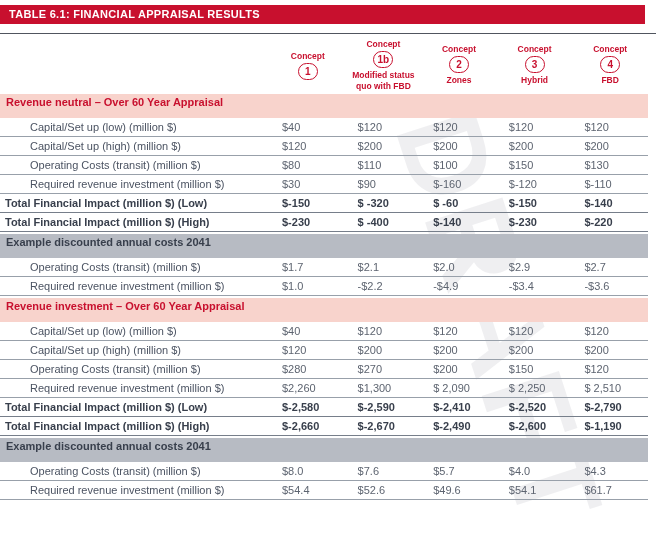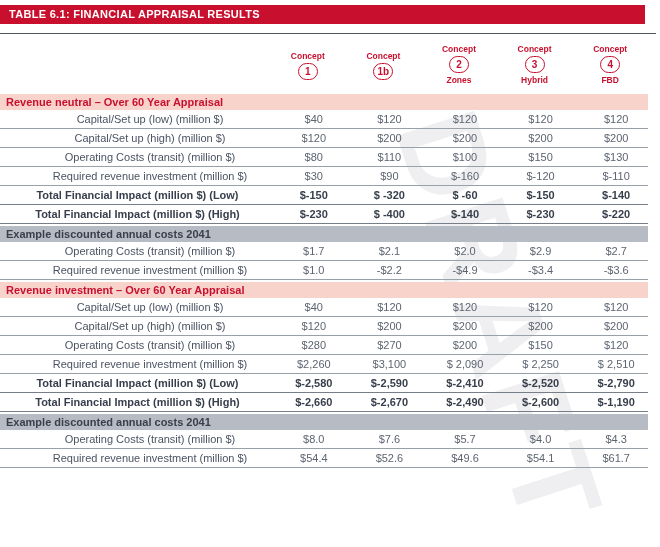--- a/index.html
+++ b/index.html
@@ -32,27 +32,27 @@
   .concept-label { font-size:8.5px; font-weight:bold; color:var(--red); }
   .concept-circle {
     border:1.4px solid var(--red); border-radius:10px;
     min-width:12px; height:15px; padding:0 3px;
     display:flex; align-items:center; justify-content:center;
     font-size:10px; font-weight:bold; color:var(--red);
   }
   .concept-name { font-size:8.5px; font-weight:bold; color:var(--red); text-align:center; line-height:1.2; max-width:80px; }
 
   .band {
-    width:648px; height:16px; line-height:16px; margin-top:2px;
+    width:648px; height:24px; line-height:16px; margin-top:2px;
     font-size:11px; font-weight:bold; padding-left:6px; box-sizing:border-box;
   }
   .band.pink { background:var(--pink); color:var(--red); }
   .band.gray { background:var(--grayband); color:var(--dark); }
 
-  .row { height:18px; line-height:18px; border-bottom:1px solid var(--line); font-size:11px;text-align:center; }
+  .row { height:18px; line-height:18px; border-bottom:1px solid var(--line); font-size:11px; }
   .row .label { color:var(--labelcol); padding-left:30px; white-space:nowrap; overflow:hidden; }
   .row .val { color:var(--valcol); padding-left:12px; white-space:nowrap; }
   .row.total { border-bottom:1.5px solid var(--lineheavy); }
   .row.total .label { font-weight:bold; color:var(--dark); padding-left:5px; }
   .row.total .val { font-weight:bold; color:var(--dark); }
 
   .note { margin-top:22px; margin-left:2px; width:505px; font-size:10.5px; line-height:1.45; color:#4e5562; }
 
   :root {
     --red:#c8102e;
@@ -80,20 +80,21 @@
 
     <div class="grid concept-header" id="concept-header">
       <div></div>
     <div class="concept-cell">
           <div class="concept-label">Concept</div>
           <div class="concept-circle">1</div>
         </div>
         <div class="concept-cell">
           <div class="concept-label">Concept</div>
           <div class="concept-circle">1b</div>
+          <div class="concept-name">Modified status quo with FBD</div>
         </div>
         <div class="concept-cell">
           <div class="concept-label">Concept</div>
           <div class="concept-circle">2</div>
           <div class="concept-name">Zones</div>
         </div>
         <div class="concept-cell">
           <div class="concept-label">Concept</div>
           <div class="concept-circle">3</div>
           <div class="concept-name">Hybrid</div>
@@ -193,21 +194,21 @@
           <div class="label">Operating Costs (transit) (million $)</div>
           <div class="val">$280</div>
           <div class="val">$270</div>
           <div class="val">$200</div>
           <div class="val">$150</div>
           <div class="val">$120</div>
         </div>
         <div class="grid row">
           <div class="label">Required revenue investment (million $)</div>
           <div class="val">$2,260</div>
-          <div class="val">$3,100</div>
+          <div class="val">$1,300</div>
           <div class="val">$ 2,090</div>
           <div class="val">$ 2,250</div>
           <div class="val">$ 2,510</div>
         </div>
         <div class="grid row total">
           <div class="label">Total Financial Impact (million $) (Low)</div>
           <div class="val">$-2,580</div>
           <div class="val">$-2,590</div>
           <div class="val">$-2,410</div>
           <div class="val">$-2,520</div>

